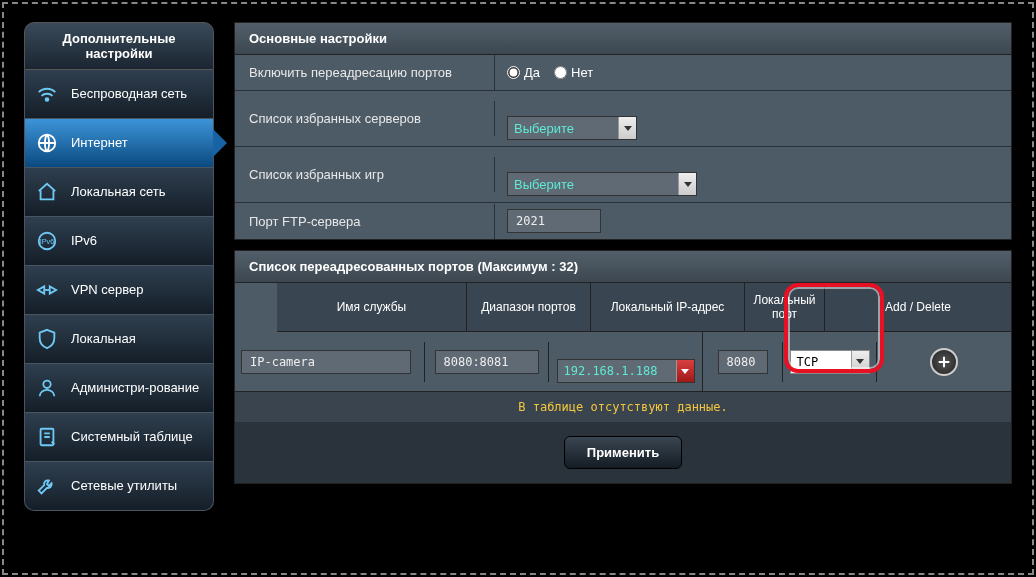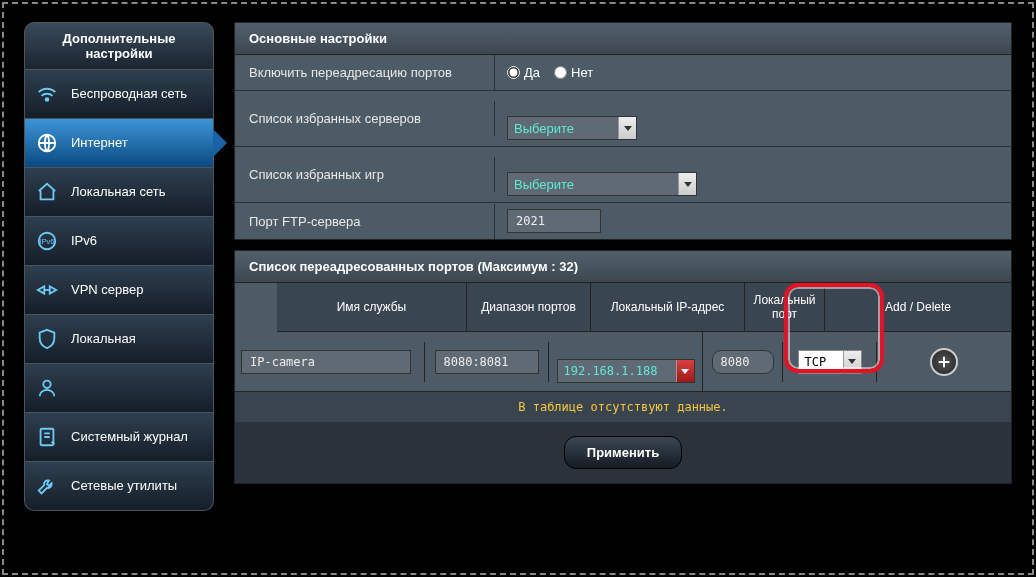--- a/index.html
+++ b/index.html
@@ -207,21 +207,21 @@
   font-size: 12px;
 }
 .apply-row {
   background: #2a333c;
   padding: 14px;
   text-align: center;
 }
 .apply-btn {
   background: linear-gradient(to bottom, #3a4652 0%, #141c24 100%);
   border: 1px solid #000;
-  border-radius: 12px;
+  border-radius: 6px;
   color: #fff;
   padding: 8px 22px;
   font-weight: bold;
   cursor: pointer;
   font-size: 13px;
 }
 
 .highlight {
   position: absolute;
   border: 4px solid #e81123;
@@ -291,30 +291,31 @@
         </span>
       <span class="nav-label">Локальная</span>
     </div>
     <div class="nav-item">
       <span class="nav-icon">
           <svg width="22" height="22" viewBox="0 0 24 24" fill="none" stroke="currentColor" stroke-width="2">
             <circle cx="12" cy="8" r="4"></circle>
             <path d="M4 21c0-4 4-7 8-7s8 3 8 7"></path>
           </svg>
         </span>
+      <span class="nav-label">Администри-рование</span>
     </div>
     <div class="nav-item">
       <span class="nav-icon">
           <svg width="22" height="22" viewBox="0 0 24 24" fill="none" stroke="currentColor" stroke-width="2">
             <rect x="5" y="3" width="14" height="18" rx="1"></rect>
             <path d="M9 8h6M9 12h6"></path>
             <path d="M17 17l3 3"></path>
           </svg>
         </span>
-      <span class="nav-label">Системный журнал</span>
+      <span class="nav-label">Системный таблице</span>
     </div>
     <div class="nav-item">
       <span class="nav-icon">
           <svg width="22" height="22" viewBox="0 0 24 24" fill="none" stroke="currentColor" stroke-width="2">
             <path d="M14 6a4 4 0 00-5 5l-6 6 3 3 6-6a4 4 0 005-5l-3 3-2-2z"></path>
           </svg>
         </span>
       <span class="nav-label">Сетевые утилиты</span>
     </div>
   </div>
@@ -379,24 +380,24 @@
         <div class="td col-range">
             <input class="txt" style="width: 104px;" value="8080:8081">
           </div>
         <div class="td col-ip">
             <div class="sel dark red" style="width:138px">
               <span style="font-family:monospace;font-size:12px">192.168.1.188</span>
               <span class="caret"></span>
             </div>
           </div>
         <div class="td col-port">
-            <input class="txt" style="width: 62px; border-radius: 9px;" value="8080">
+            <input class="txt" style="width: 50px;" value="8080">
           </div>
         <div class="td col-proto">
-            <div class="sel" style="width:64px;font-family:monospace;font-size:12px">
+            <div class="sel" style="width:80px;font-family:monospace;font-size:12px">
               <span>TCP</span>
               <span class="caret"></span>
             </div>
           </div>
         <div class="td col-act">
             <div class="add-btn">
               <svg width="16" height="16" viewBox="0 0 24 24" stroke-width="3">
                 <path d="M12 4v16M4 12h16"></path>
               </svg>
             </div>

